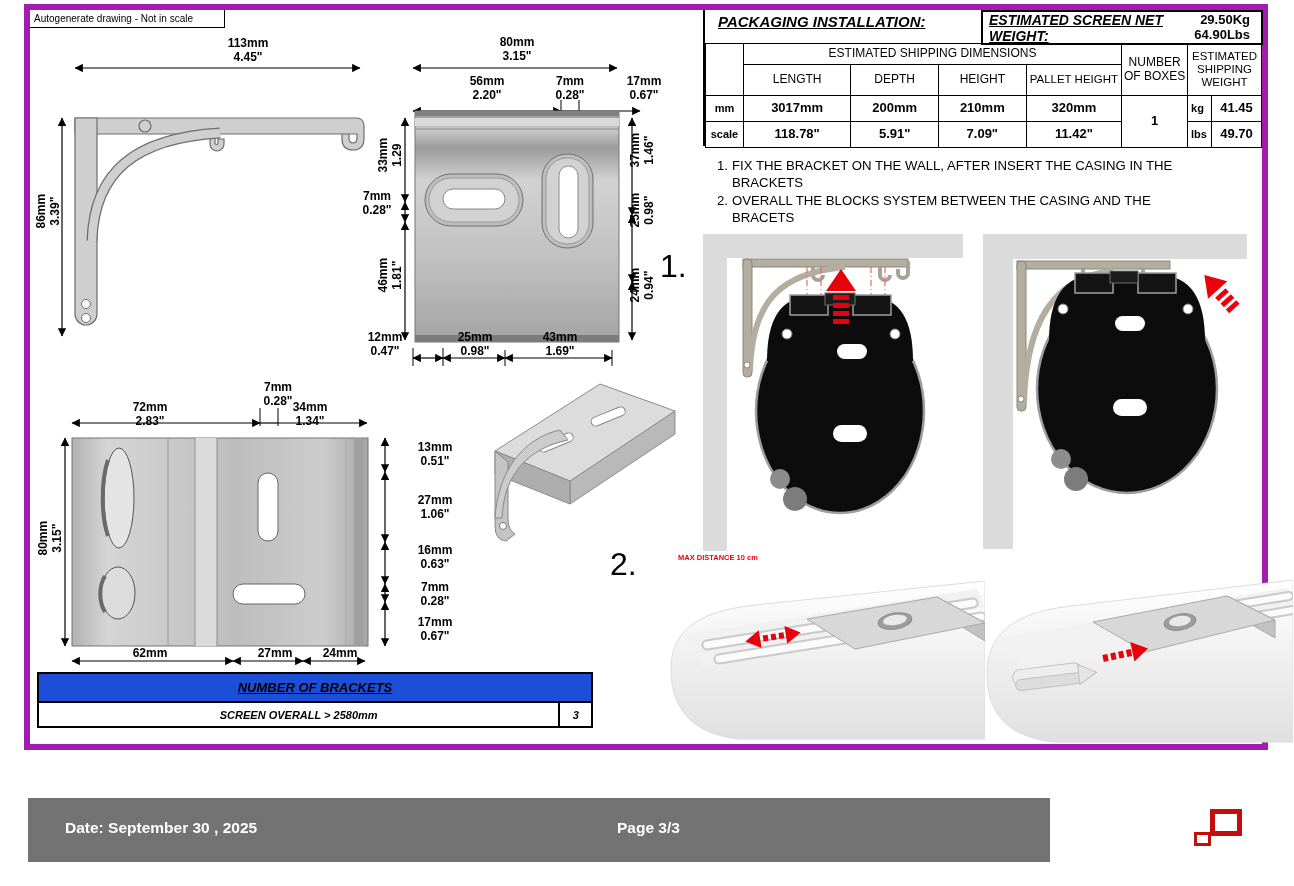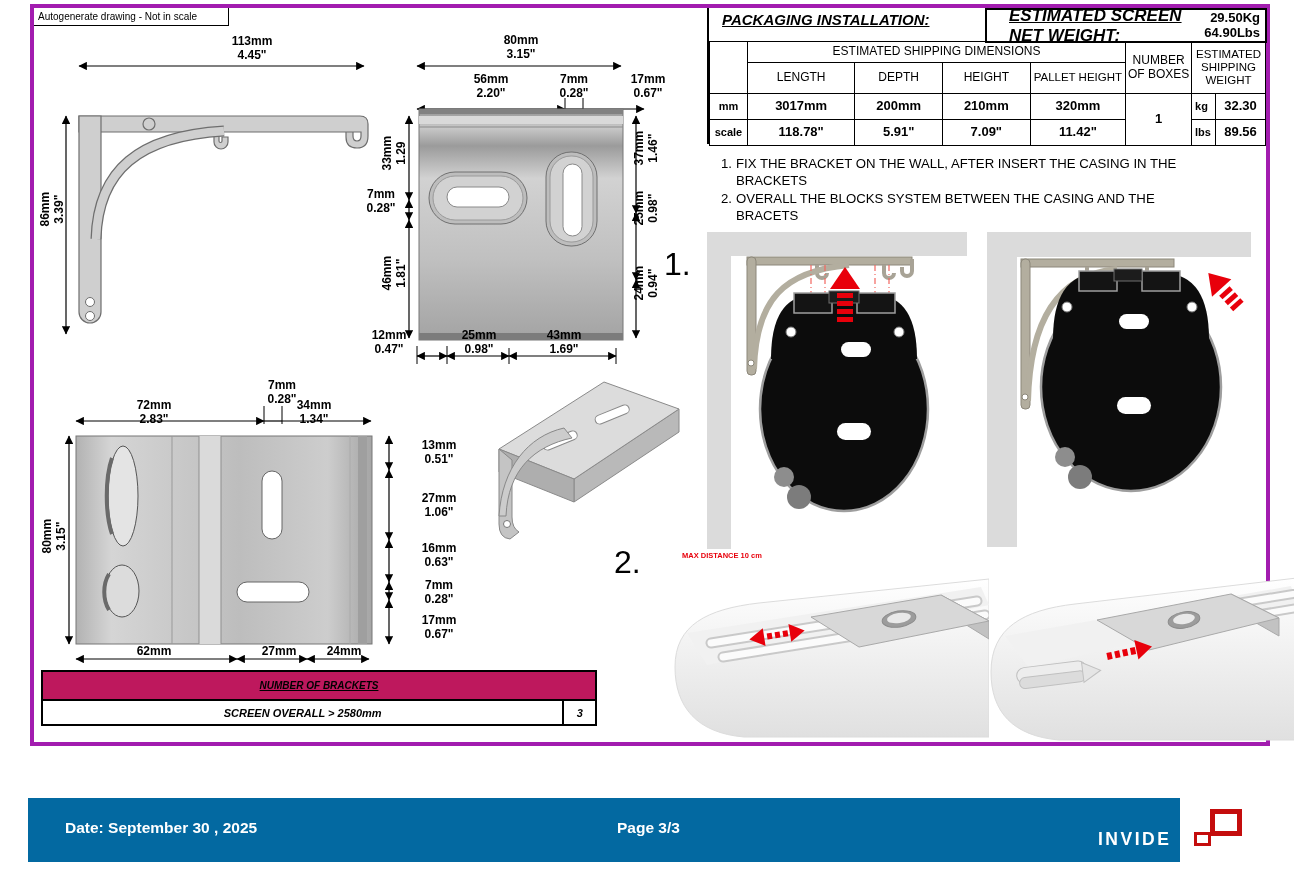--- a/index.html
+++ b/index.html
@@ -1,54 +1,54 @@
 <!DOCTYPE html>
 <html><head>
 <meta charset="utf-8">
 <style>
   html,body{margin:0;padding:0;background:#fff;}
   .page{position:relative;width:1294px;height:886px;background:#fff;overflow:hidden;
         font-family:"Liberation Sans",sans-serif;color:#000;}
-  .main-box{position:absolute;left:30px;top:4px;width:1232px;height:734px;border:4px solid #a21caf;}
+  .main-box{position:absolute;left:24px;top:4px;width:1232px;height:734px;border:6px solid #a21caf;}
   .abs{position:absolute;}
   .note-box{position:absolute;left:0;top:0;width:190px;height:17px;border-right:1px solid #000;
             border-bottom:1px solid #000;font-size:10px;line-height:17px;padding-left:4px;}
   .sheet-title{position:absolute;left:140px;top:4px;width:440px;text-align:center;
                font-size:15px;font-weight:bold;font-style:italic;text-decoration:underline;}
   .dim{position:absolute;font-size:12px;font-weight:bold;line-height:1.18;text-align:center;}
   .dim span{display:block;}
   .dim.rot{width:110px;transform:rotate(-90deg);}
   .vdivider{position:absolute;left:673px;top:0;width:0;height:136px;border-left:2px solid #000;}
   .pack-title{position:absolute;left:688px;top:3px;font-size:15px;font-weight:bold;
               font-style:italic;text-decoration:underline;}
   .netbox{position:absolute;left:951px;top:0;width:278px;height:31px;border:2px solid #000;
           display:flex;align-items:center;}
-  .netbox .lbl{flex:1;font-size:17px;font-weight:bold;font-style:italic;text-decoration:underline;
-               padding-left:22px;}
+  .netbox .lbl{flex:1;font-size:14px;font-weight:bold;font-style:italic;text-decoration:underline;
+               padding-left:6px;}
   .netbox .vals{width:70px;text-align:right;font-size:13px;font-weight:bold;line-height:1.15;
-                padding-right:5px;}
+                padding-right:11px;}
   .netbox .vals span{display:block;}
   table.ship{position:absolute;left:675px;top:33px;border-collapse:collapse;table-layout:fixed;}
   table.ship td,table.ship th{border:1.5px solid #000;text-align:center;padding:0 1px;
     font-weight:normal;font-size:12px;line-height:1.15;}
   table.ship .val{font-weight:bold;font-size:13px;}
   table.ship .rowlbl{font-weight:bold;font-size:11px;}
   table.ship .unit{font-weight:bold;font-size:11px;text-align:left;padding-left:3px;}
   table.ship .small{font-size:11.5px;}
   .instructions{position:absolute;left:678px;top:147px;width:500px;font-size:13.2px;line-height:1.32;}
   .instr-row{display:flex;}
   .instr-row .no{width:20px;text-align:right;padding-right:4px;flex:none;}
   .instr-row .tx{width:470px;}
   .stepnum{position:absolute;font-size:32px;font-weight:normal;}
   .maxdist{position:absolute;left:648px;top:543px;font-size:7.5px;font-weight:bold;color:#e8000b;}
   table.brk{position:absolute;left:7px;top:662px;width:556px;border-collapse:collapse;}
   table.brk td{border:2px solid #000;text-align:center;font-style:italic;font-weight:bold;}
-  table.brk .hd{background:#be185d;font-size:10px;text-decoration:underline;height:25px;}
+  table.brk .hd{background:#1d4ed8;font-size:13px;text-decoration:underline;height:25px;}
   table.brk .cell{font-size:11px;height:21px;}
-  .footer{position:absolute;left:28px;top:798px;width:1152px;height:64px;background:#0369a1;}
+  .footer{position:absolute;left:28px;top:798px;width:1022px;height:64px;background:#737373;}
   .footer .ftext{position:absolute;color:#fff;font-size:15.5px;font-weight:bold;top:21px;}
   .logo{position:absolute;left:1070px;top:0;width:190px;height:64px;}
   .logo .word{position:absolute;left:0;top:31px;color:#fff;font-size:17.5px;font-weight:bold;
               letter-spacing:2.5px;}
   .logo .sq-small{position:absolute;left:96px;top:34px;width:11px;height:8px;border:3.5px solid #c40d0d;}
   .logo .sq-big{position:absolute;left:112px;top:11px;width:22px;height:17px;border:5px solid #c40d0d;}
   svg{display:block;}
 </style>
 </head>
 <body>
@@ -208,30 +208,30 @@
         <td class="small">PALLET HEIGHT</td>
       </tr>
       <tr>
         <td class="rowlbl" style="height:25px">mm</td>
         <td class="val">3017mm</td>
         <td class="val">200mm</td>
         <td class="val">210mm</td>
         <td class="val">320mm</td>
         <td class="val" rowspan="2">1</td>
         <td class="unit">kg</td>
-        <td class="val">32.30</td>
+        <td class="val">41.45</td>
       </tr>
       <tr>
         <td class="rowlbl" style="height:25px">scale</td>
         <td class="val">118.78"</td>
         <td class="val">5.91"</td>
         <td class="val">7.09"</td>
         <td class="val">11.42"</td>
         <td class="unit">lbs</td>
-        <td class="val">89.56</td>
+        <td class="val">49.70</td>
       </tr>
     </tbody>
       </table>
 
     <div class="instructions">
       <div class="instr-row">
         <span class="no">1.</span>
         <span class="tx">FIX THE BRACKET ON THE WALL, AFTER INSERT THE CASING IN THE BRACKETS</span>
       </div>
       <div class="instr-row">

